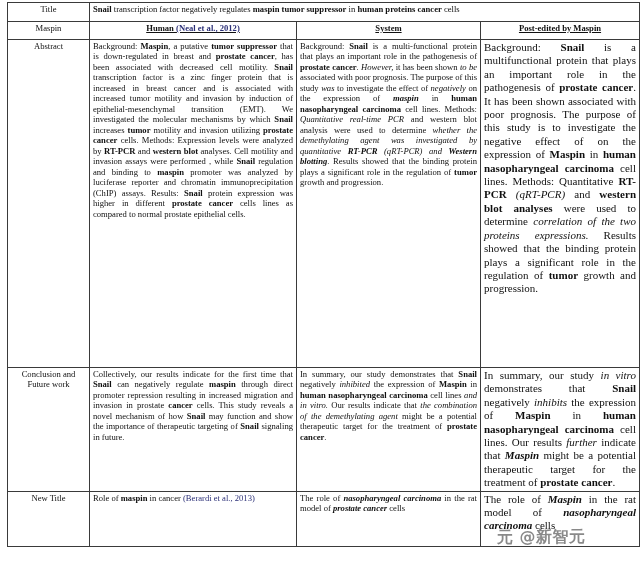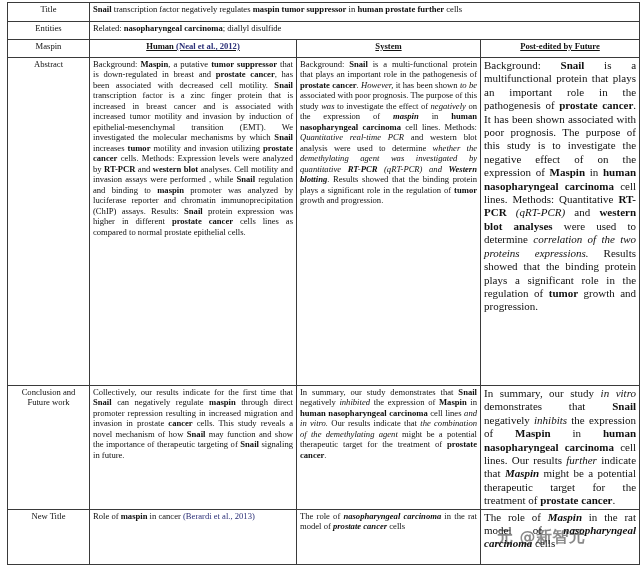--- a/index.html
+++ b/index.html
@@ -109,33 +109,29 @@
     <colgroup>
       <col class="c-label">
       <col class="c-human">
       <col class="c-system">
       <col class="c-post">
     </colgroup>
     <tbody>
 
       <tr class="r-title">
         <td class="label-cell">Title</td>
-        <td class="title-cell" colspan="3"><b>Snail</b> transcription factor negatively regulates <b>maspin tumor suppressor</b> in <b>human prostate further</b> cells</td>
+        <td class="title-cell" colspan="3"><b>Snail</b> transcription factor negatively regulates <b>maspin tumor suppressor</b> in <b>human proteins cancer</b> cells</td>
       </tr>
 
-      <tr class="r-entities">
-        <td class="label-cell">Entities</td>
-        <td class="entities-cell" colspan="3">Related: <b>nasopharyngeal carcinoma</b>; diallyl disulfide</td>
-      </tr>
 
       <tr class="r-output">
         <td class="label-cell">Maspin</td>
         <td class="hdr-cell">Human <span class="cite">(Neal et al., 2012)</span></td>
         <td class="hdr-cell">System</td>
-        <td class="hdr-cell">Post-edited by Future</td>
+        <td class="hdr-cell">Post-edited by Maspin</td>
       </tr>
 
       <tr class="r-abstract">
         <td class="label-cell">Abstract</td>
         <td class="body-cell">Background: <b>Maspin</b>, a putative <b>tumor suppressor</b> that is down-regulated in breast and <b>prostate cancer</b>, has been associated with decreased cell motility. <b>Snail</b> transcription factor is a zinc finger protein that is increased in breast cancer and is associated with increased tumor motility and invasion by induction of epithelial-mesenchymal transition (EMT). We investigated the molecular mechanisms by which <b>Snail</b> increases <b>tumor</b> motility and invasion utilizing <b>prostate cancer</b> cells. Methods: Expression levels were analyzed by <b>RT-PCR</b> and <b>western blot</b> analyses. Cell motility and invasion assays were performed , while <b>Snail</b> regulation and binding to <b>maspin</b> promoter was analyzed by luciferase reporter and chromatin immunoprecipitation (ChIP) assays. Results: <b>Snail</b> protein expression was higher in different <b>prostate cancer</b> cells lines as compared to normal prostate epithelial cells.</td>
         <td class="body-cell">Background: <b>Snail</b> is a multi-functional protein that plays an important role in the pathogenesis of <b>prostate cancer</b>. <i>However,</i> it has been shown <i>to be</i> associated with poor prognosis. The purpose of this study <i>was</i> to investigate the effect of <i>negatively</i> on the expression of <span class="bi">maspin</span> in <b>human nasopharyngeal carcinoma</b> cell lines. Methods: <i>Quantitative real-time PCR</i> and western blot analysis were used to determine <i>whether the demethylating agent was investigated by quantitative</i> <span class="bi">RT-PCR</span> <i>(qRT-PCR)</i> <i>and</i> <span class="bi">Western blotting</span>. Results showed that the binding protein plays a significant role in the regulation of <b>tumor</b> growth and progression.</td>
         <td class="body-cell narrow">Background: <b>Snail</b> is a multifunctional protein that plays an important role in the pathogenesis of <b>prostate cancer</b>. It has been shown associated with poor prognosis. The purpose of this study is to investigate the negative effect of on the expression of <b>Maspin</b> in <b>human nasopharyngeal carcinoma</b> cell lines. Methods: Quantitative <b>RT-PCR</b> <i>(qRT-PCR)</i> and <b>western blot analyses</b> were used to determine <i>correlation of the two proteins expressions.</i> Results showed that the binding protein plays a significant role in the regulation of <b>tumor</b> growth and progression.</td>
       </tr>
 
       <tr class="r-concl">

